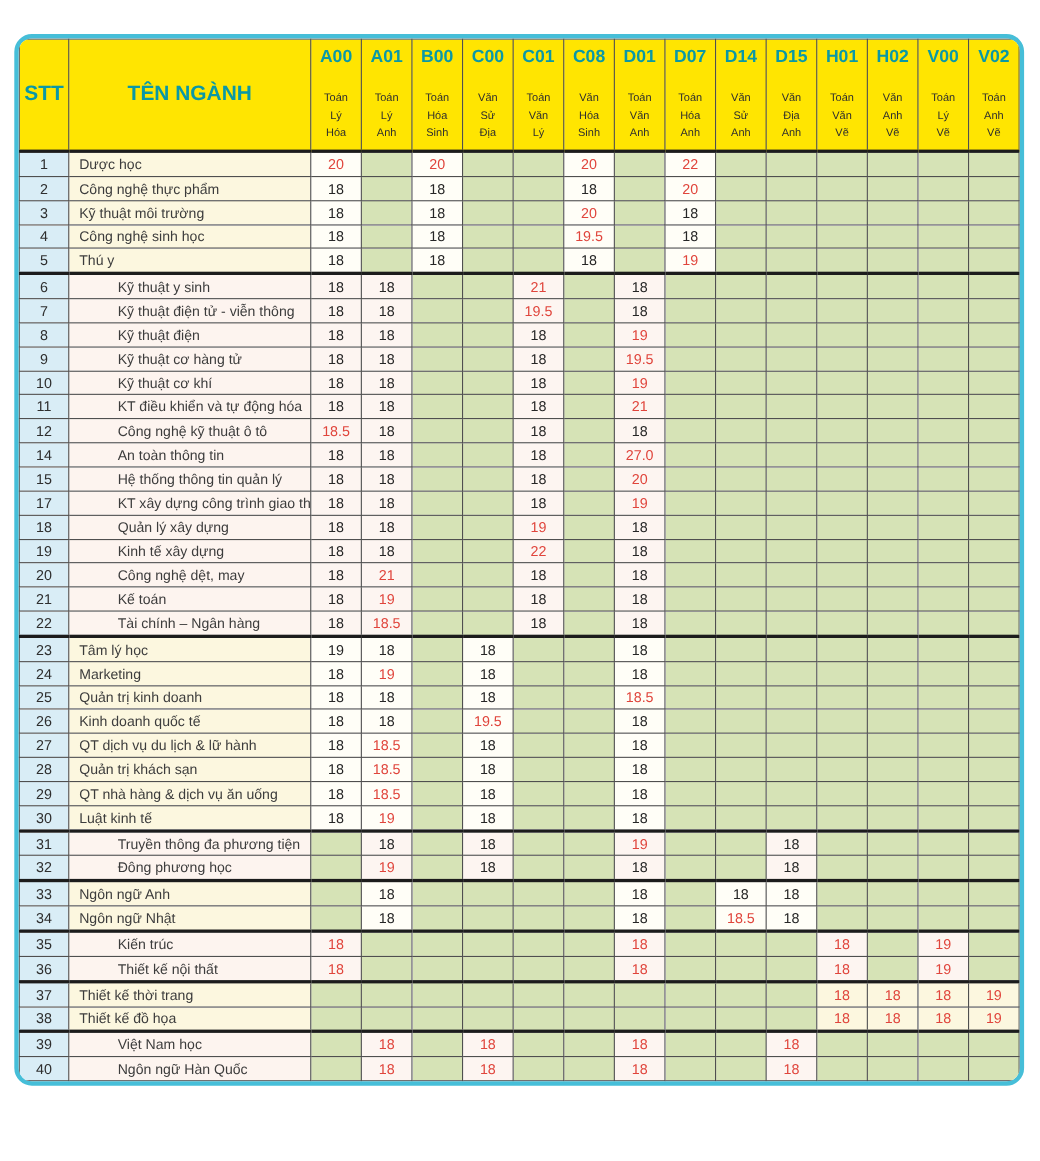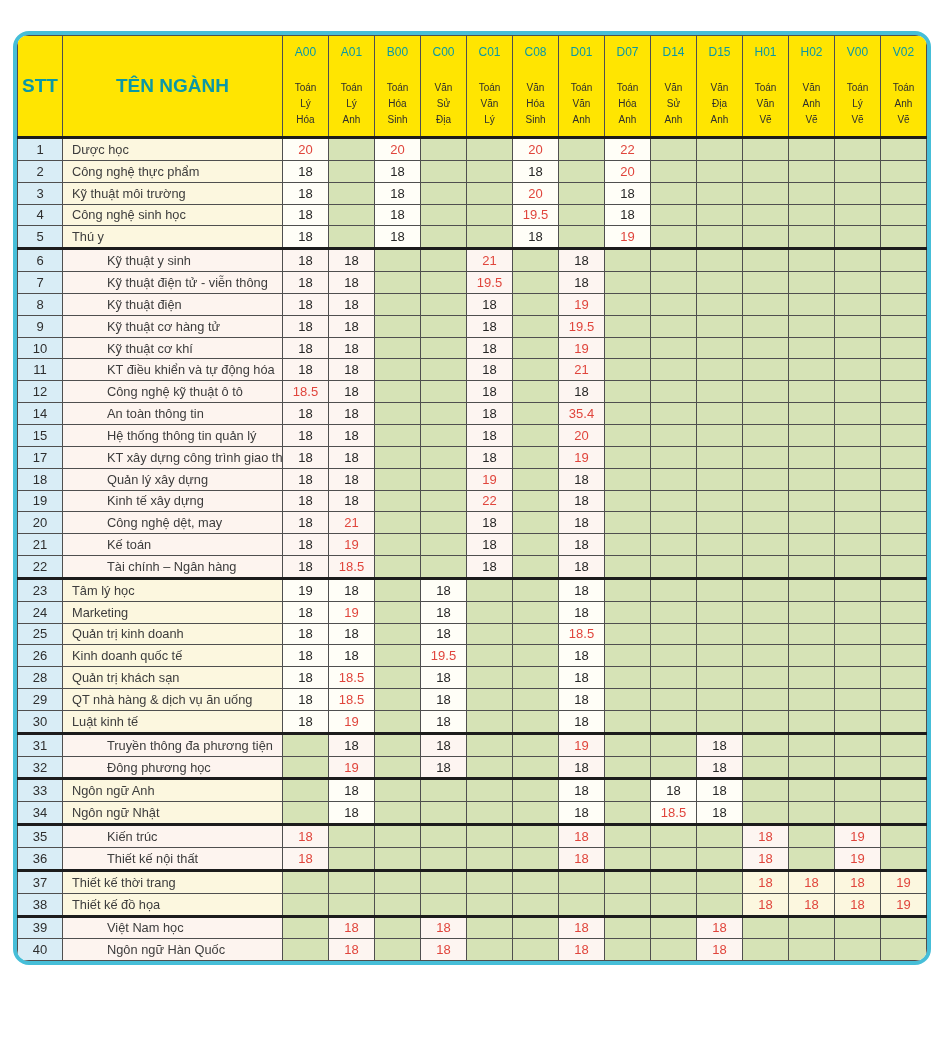--- a/index.html
+++ b/index.html
@@ -14,21 +14,21 @@
     border-radius:16px; overflow:hidden; background:#fff;
   }
   table { border-collapse:collapse; table-layout:fixed; width:100%; }
   th, td { border:1px solid var(--grid-line,#4F4F4F); padding:0; }
   thead th {
     background:var(--header-bg,#FFE501);
     height:100px; vertical-align:middle; text-align:center;
     border-bottom:3px solid var(--group-line,#1C1C1C);
   }
   .hdr { color:var(--header-code,#0A98A6); font-size:19px; font-weight:bold; }
-  .code { color:var(--header-code,#0A98A6); font-size:12px; font-weight:normal; margin-bottom:21px; }
+  .code { color:var(--header-code,#0A98A6); font-size:16px; font-weight:bold; margin-bottom:21px; }
   .subj { color:var(--header-text,#2E2E2E); font-size:10px; font-weight:normal; line-height:16px; }
   tbody td {
     height:20.85px; text-align:center; font-size:13px;
     color:var(--score-black,#262626); overflow:hidden; white-space:nowrap;
   }
   td.stt { background:var(--stt-bg,#D9EDF6); color:#2E2E2E; }
   td.name { text-align:left; padding-left:9px; color:var(--name-text,#3C3C3C); font-size:12.8px; }
   tr.tone-cream td.name { background:var(--cream-bg,#FCF7DF); }
   tr.tone-white td.name { background:var(--white-bg,#FDF4EF);padding-left:44px; }
   td.empty { background:var(--empty-bg,#D6E3B6); }
@@ -370,21 +370,21 @@
         </tr>
         <tr class="tone-white">
           <td class="stt">14</td>
           <td class="name">An toàn thông tin</td>
           <td class="val">18</td>
           <td class="val">18</td>
           <td class="empty"></td>
           <td class="empty"></td>
           <td class="val">18</td>
           <td class="empty"></td>
-          <td class="val red">35.4</td>
+          <td class="val red">27.0</td>
           <td class="empty"></td>
           <td class="empty"></td>
           <td class="empty"></td>
           <td class="empty"></td>
           <td class="empty"></td>
           <td class="empty"></td>
           <td class="empty"></td>
         </tr>
         <tr class="tone-white">
           <td class="stt">15</td>
@@ -566,20 +566,38 @@
           <td class="empty"></td>
           <td class="empty"></td>
         </tr>
         <tr class="tone-cream">
           <td class="stt">26</td>
           <td class="name">Kinh doanh quốc tế</td>
           <td class="val">18</td>
           <td class="val">18</td>
           <td class="empty"></td>
           <td class="val red">19.5</td>
+          <td class="empty"></td>
+          <td class="empty"></td>
+          <td class="val">18</td>
+          <td class="empty"></td>
+          <td class="empty"></td>
+          <td class="empty"></td>
+          <td class="empty"></td>
+          <td class="empty"></td>
+          <td class="empty"></td>
+          <td class="empty"></td>
+        </tr>
+        <tr class="tone-cream">
+          <td class="stt">27</td>
+          <td class="name">QT dịch vụ du lịch &amp; lữ hành</td>
+          <td class="val">18</td>
+          <td class="val red">18.5</td>
+          <td class="empty"></td>
+          <td class="val">18</td>
           <td class="empty"></td>
           <td class="empty"></td>
           <td class="val">18</td>
           <td class="empty"></td>
           <td class="empty"></td>
           <td class="empty"></td>
           <td class="empty"></td>
           <td class="empty"></td>
           <td class="empty"></td>
           <td class="empty"></td>

